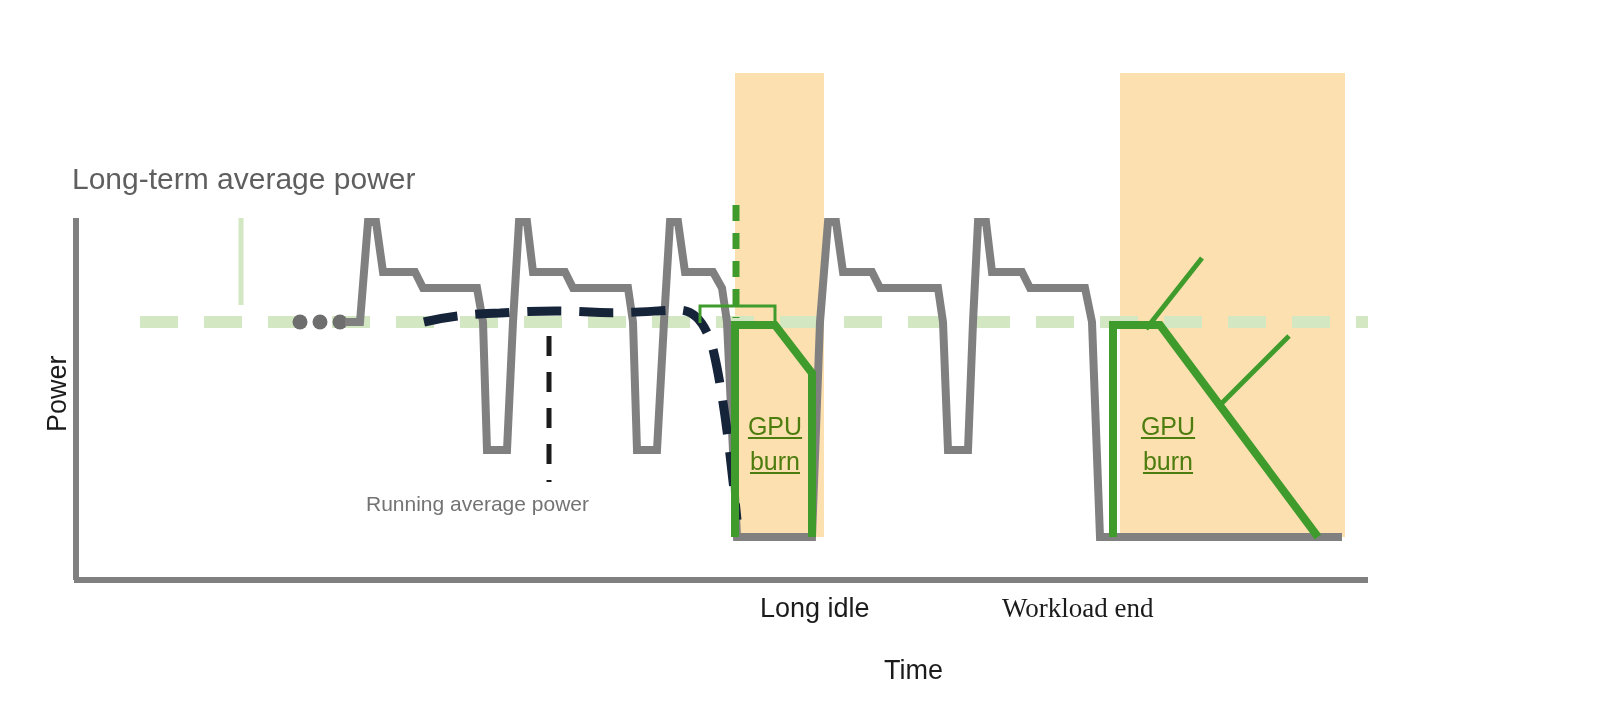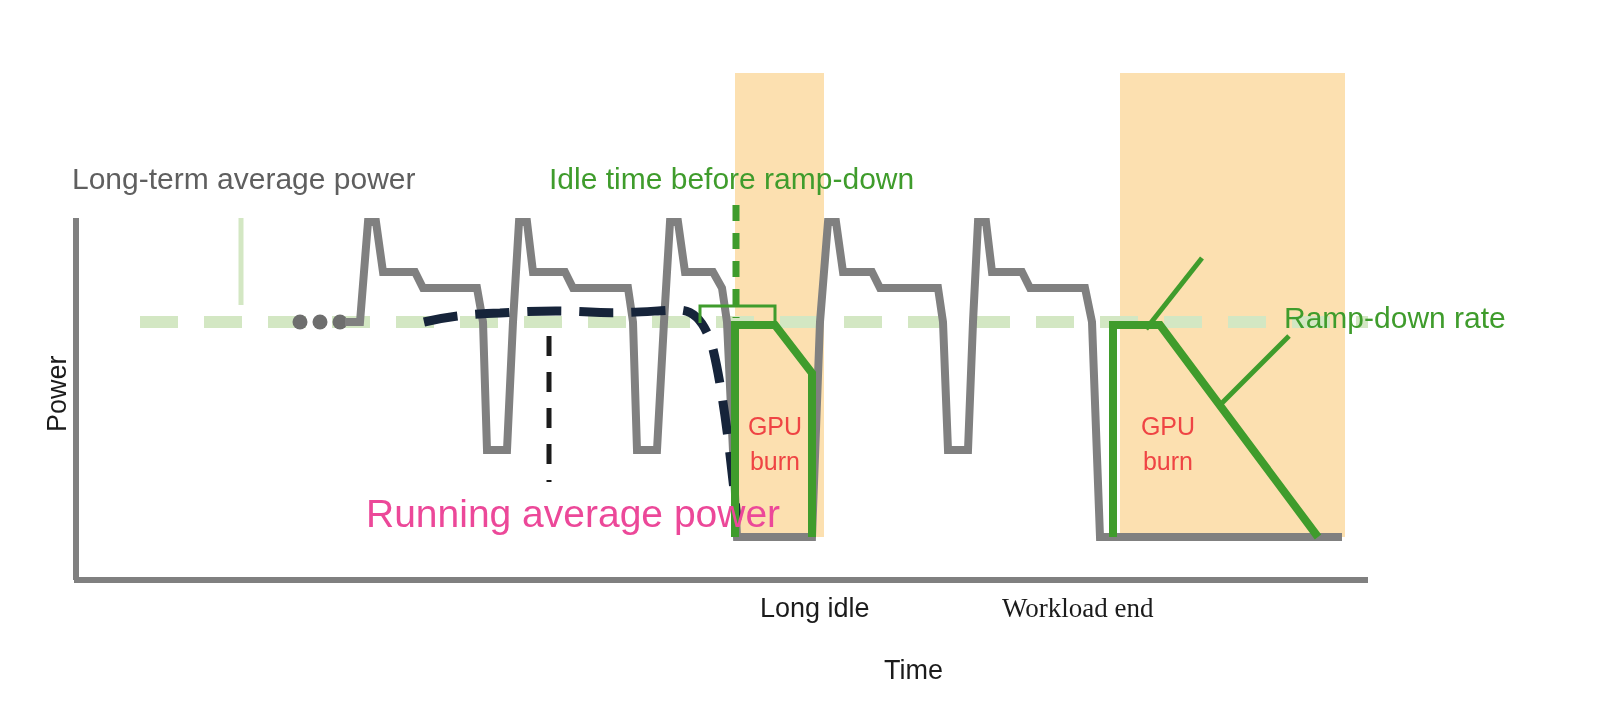--- a/index.html
+++ b/index.html
@@ -30,31 +30,32 @@
   .lbl {
     position: absolute;
     white-space: nowrap;
     line-height: 1.15;
   }
   .lbl-gray {
     color: #5f5f5f;
     font-size: 30px;
   }
   .lbl-black {
-    color: #ec4899;
-    font-size: 39px;
+    color: #737373;
+    font-size: 21px;
   }
   .lbl-green {
     color: #3f9c2c;
     font-size: 30px;
   }
   .lbl-green-sm {
-    color: #ef4444;
+    color: #4d7c0f;
     font-size: 25px;
     text-align: center;
+    text-decoration: underline;
   }
   .lbl-axis {
     color: #1b1b1b;
     font-size: 27px;
   }
   #y-axis-label {
     transform-origin: 0 0;
     transform: rotate(-90deg);
   }
 </style>
@@ -104,26 +105,24 @@
 
     <line x1="1289" y1="336" x2="1222" y2="403" stroke="#3f9c2c" stroke-width="5"></line>
 
     <line x1="76" y1="218" x2="76" y2="580" stroke="#808080" stroke-width="6"></line>
 
     <line x1="74" y1="580" x2="1368" y2="580" stroke="#808080" stroke-width="6"></line>
   </svg>
 
   <div class="lbl lbl-gray" style="left:72px; top:162px;">Long-term average power</div>
 
-  <div class="lbl lbl-green" style="left:549px; top:162px;">Idle time before ramp-down</div>
 
   <div class="lbl lbl-black" style="left:366px; top:492px;">Running average power</div>
 
 
-  <div class="lbl lbl-green" style="left:1284px; top:301px;">Ramp-down rate</div>
 
   <div class="lbl lbl-green-sm" style="left:742px; top:412px; width:66px;">GPU</div>
   <div class="lbl lbl-green-sm" style="left:742px; top:447px; width:66px;">burn</div>
 
   <div class="lbl lbl-green-sm" style="left:1135px; top:412px; width:66px;">GPU</div>
   <div class="lbl lbl-green-sm" style="left:1135px; top:447px; width:66px;">burn</div>
 
   <div class="lbl lbl-axis" style="left:760px; top:593px;">Long idle</div>
 
   <div class="lbl lbl-axis" style="left:1002px; top:593px;font-family:Liberation Serif, serif;">Workload end</div>

